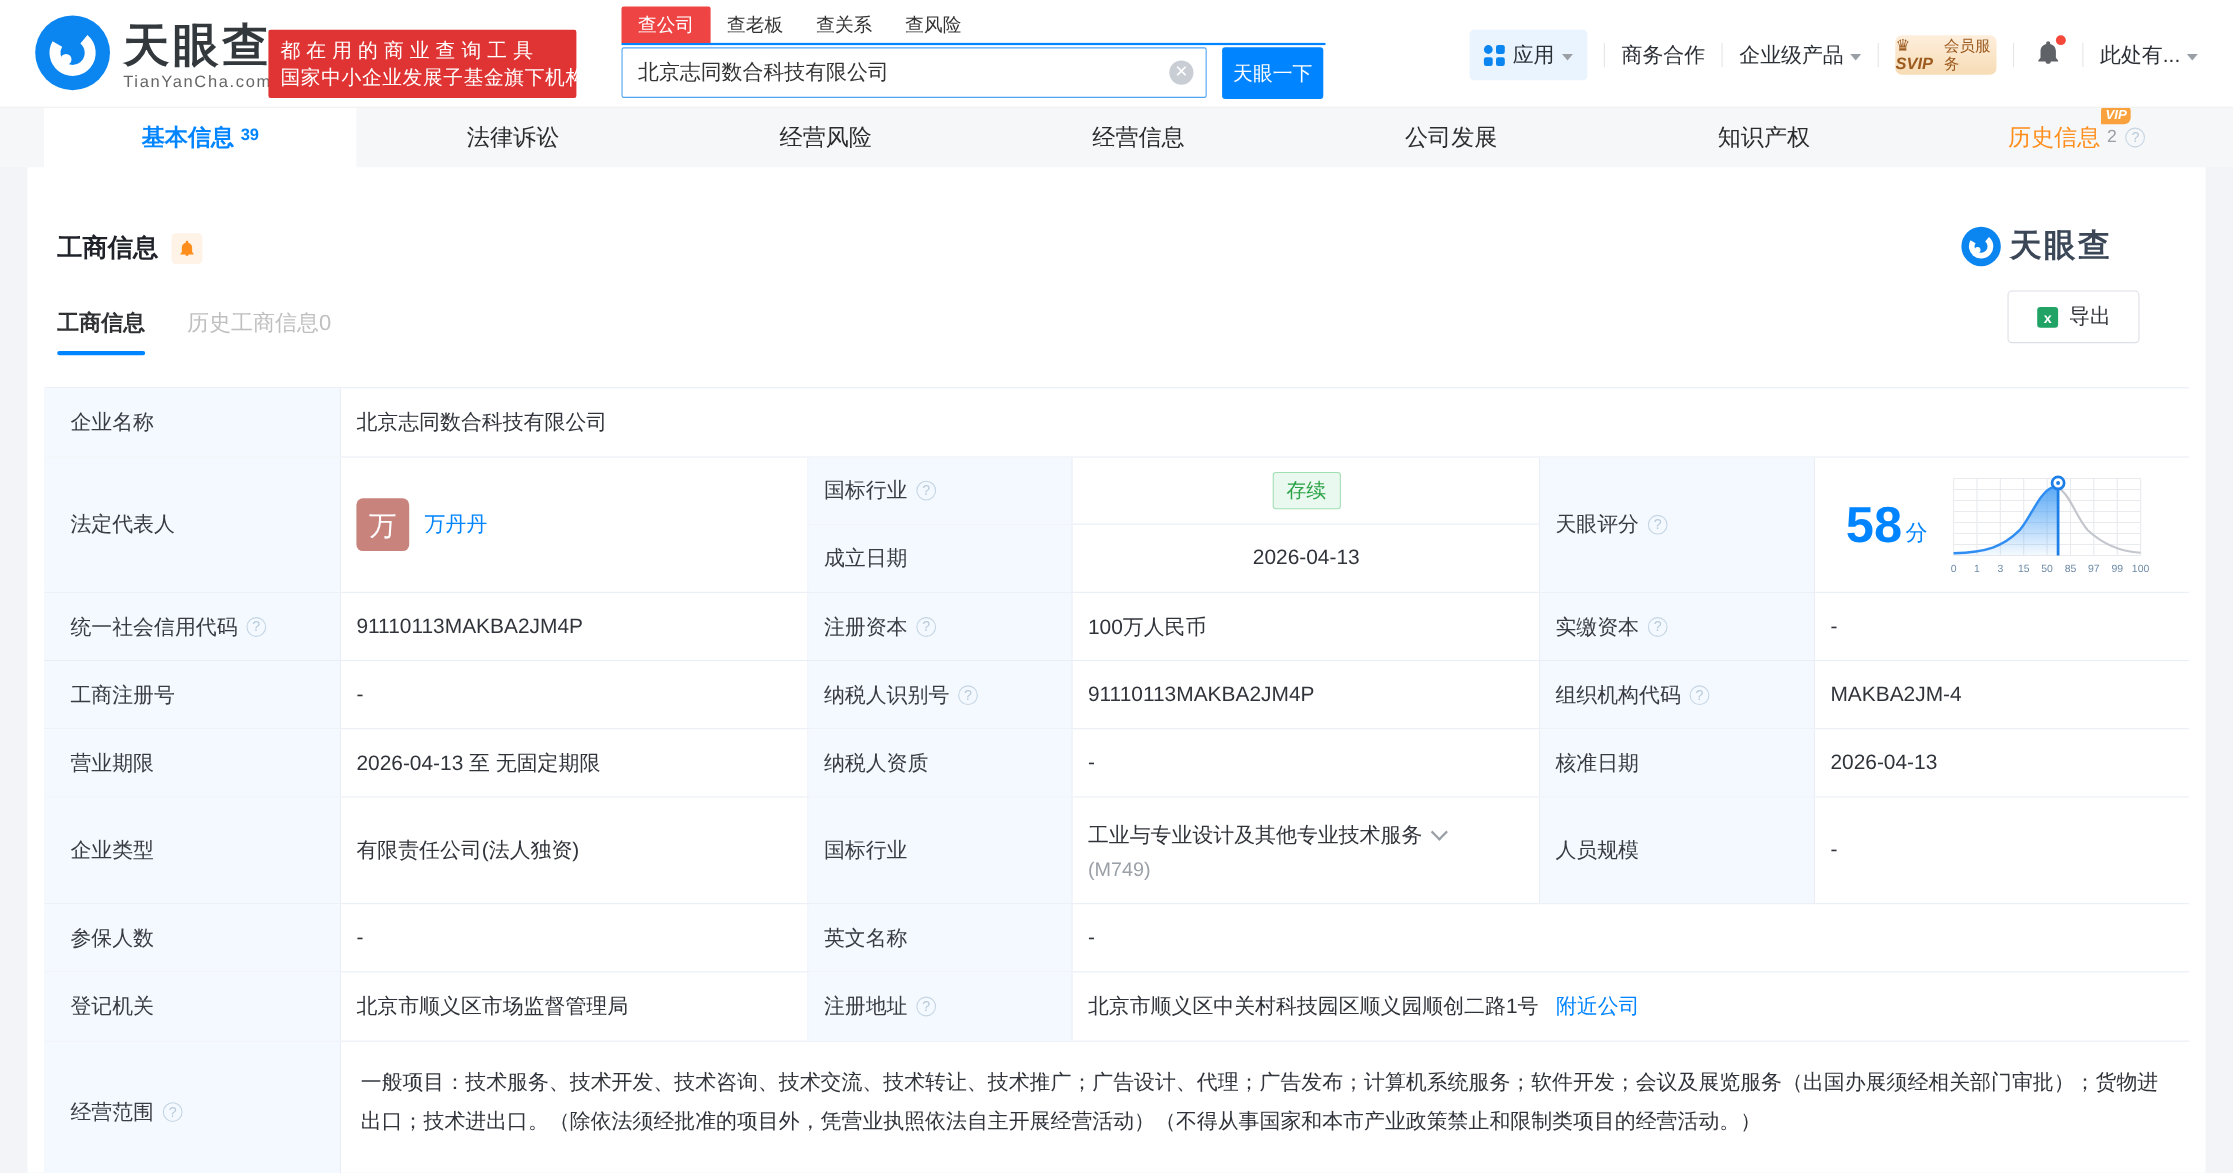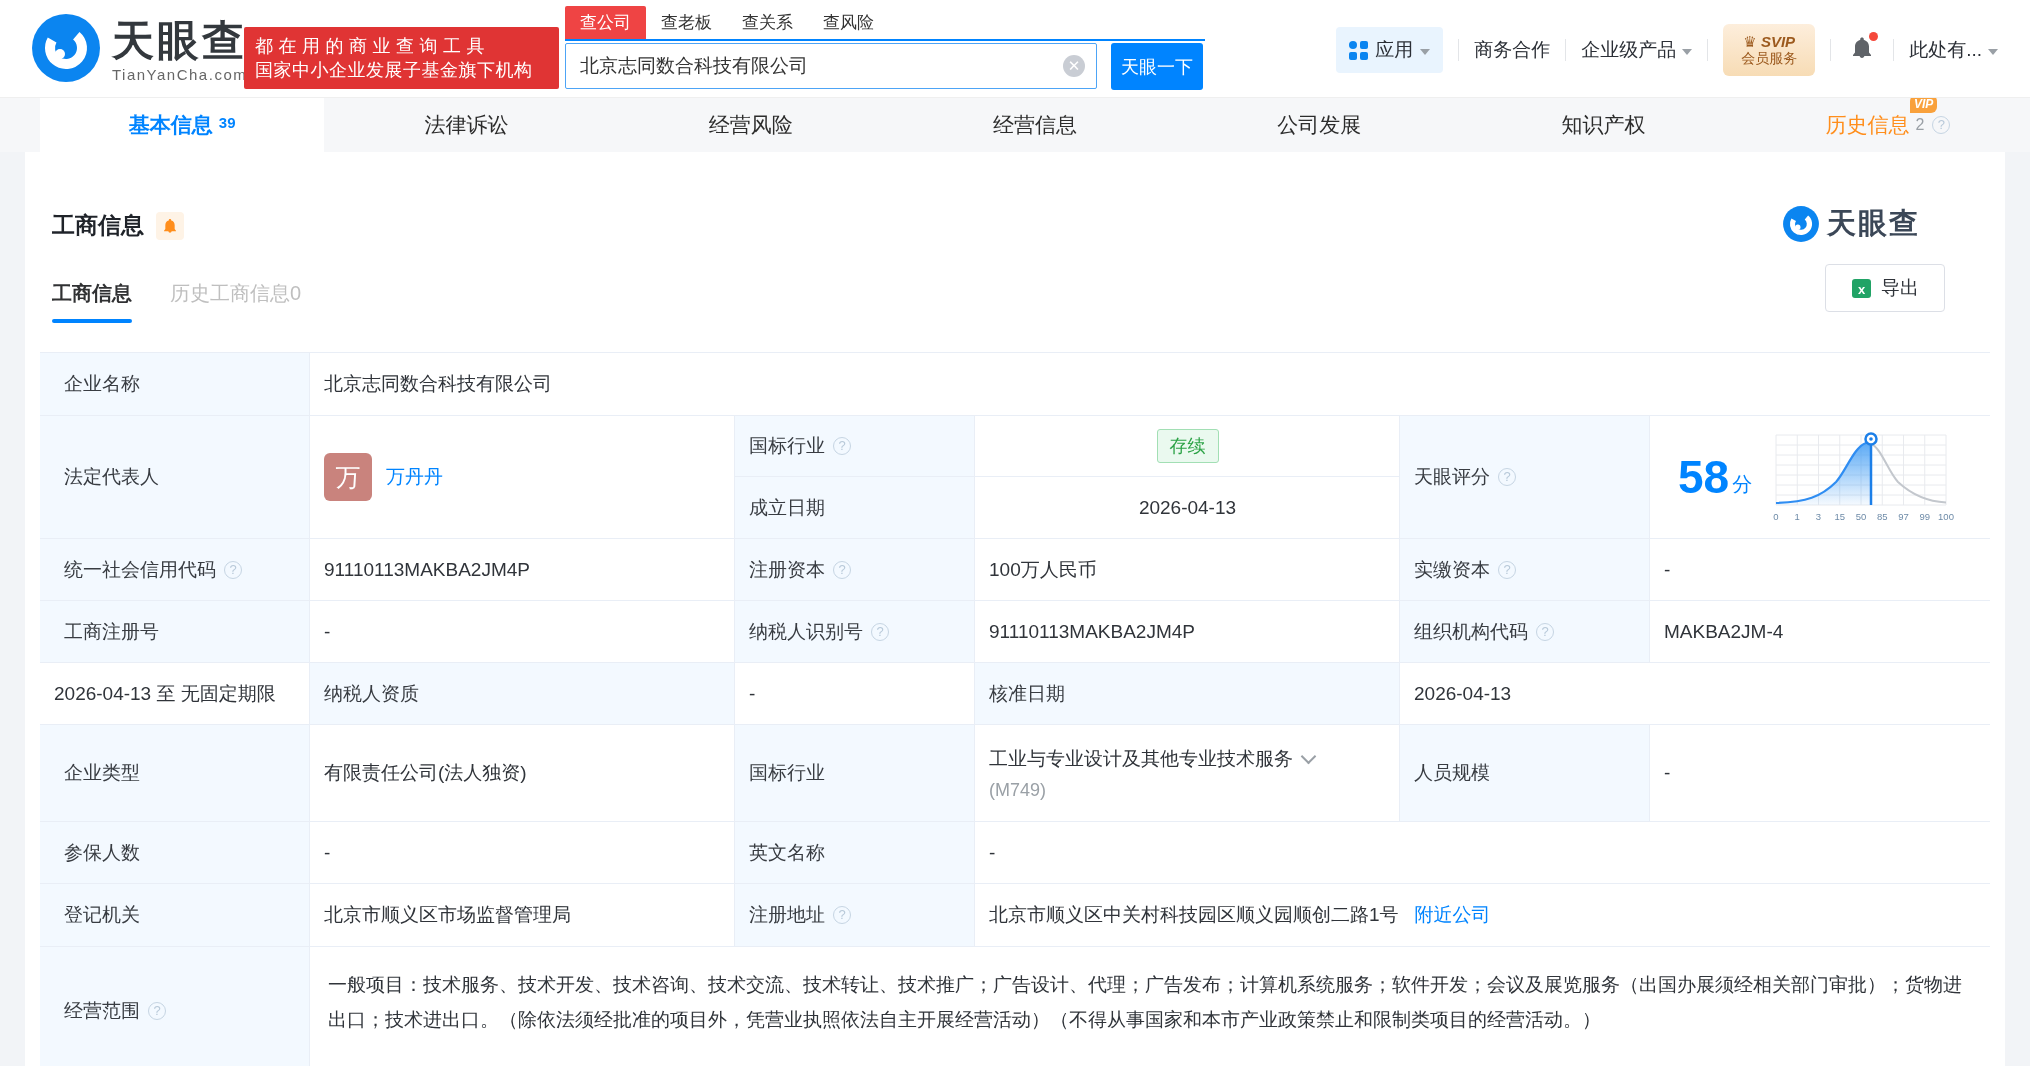--- a/index.html
+++ b/index.html
@@ -5,21 +5,21 @@
   * { margin:0; padding:0; box-sizing:border-box; }
   html,body { width:2030px; height:1066px; overflow:hidden; background:#F2F4F7;
     font-family:"Liberation Sans","DejaVu Sans",sans-serif; color:#30343A; }
 
   
   .header { position:absolute; left:0; top:0; width:2030px; height:98px; background:#fff; border-bottom:1px solid #EFEFEF; z-index:5; }
   .logo { position:absolute; left:30px; top:12px; display:flex; align-items:center; }
   .logo-text { margin-left:10px; }
   .logo-name { font-size:42px; font-weight:bold; color:#33383D; letter-spacing:3px; line-height:46px; }
   .logo-domain { font-size:15px; color:#666; letter-spacing:1.5px; margin-top:2px; }
-  .slogan { position:absolute; left:244px; top:27px; width:315px; height:62px; background:#E03434; color:#fff; border-radius:2px; padding:7px 11px; }
+  .slogan { position:absolute; left:244px; top:27px; width:280px; height:62px; background:#E03434; color:#fff; border-radius:2px; padding:7px 11px; }
   .slogan .l1 { font-size:18px; letter-spacing:5.5px; line-height:24px; white-space:nowrap; }
   .slogan .l2 { font-size:18px; letter-spacing:0.5px; line-height:24px; white-space:nowrap; }
 
   .search { position:absolute; left:565px; top:8px; width:640px; }
   .stabs { display:flex; align-items:flex-end; height:33px; border-bottom:2px solid #0084FF; }
   .stab { font-size:17px; color:#333; padding:5px 15px; cursor:pointer; }
   .stab.active { background:#ef4444; color:#fff; border-radius:2px 2px 0 0;margin-top:20px; }
   .srow { display:flex; margin-top:2px; }
   .sinput-wrap { position:relative; width:532px; }
   .sinput { width:532px; height:46px; border:1px solid #4DA4F6; border-radius:2px; font-size:19px; color:#333; padding:0 44px 0 14px; outline:none; font-family:inherit; }
@@ -28,21 +28,21 @@
 
   .hmenu { position:absolute; right:32px; top:24px; height:52px; display:flex; align-items:center; }
   .apps { display:flex; align-items:center; gap:7px; background:#E9F4FE; border-radius:4px; padding:10px 13px; cursor:pointer; }
   .apps-label { font-size:19px; color:#2b2f36; }
   .grid-ico { width:19px; height:19px; display:grid; grid-template-columns:8px 8px; grid-template-rows:8px 8px; gap:3px; }
   .grid-ico i { background:#0B85F0; border-radius:2px; }
   .grid-ico i:first-child { border-radius:50%; }
   .hdiv { width:1px; height:22px; background:#E3E5E8; margin:0 15px; }
   .hitem { font-size:19px; color:#2b2f36; cursor:pointer; display:flex; align-items:center; gap:6px; white-space:nowrap; }
   .caret { width:0; height:0; border-left:5px solid transparent; border-right:5px solid transparent; border-top:6px solid #9AA0A6; margin-top:3px; }
-  .svip { width:92px; height:52px; background:linear-gradient(180deg,#FDEEDC,#F7DCB5); border-radius:6px; display:flex; flex-direction:column; align-items:center; justify-content:center; cursor:pointer; }
+  .svip { width:92px; height:36px; background:linear-gradient(180deg,#FDEEDC,#F7DCB5); border-radius:6px; display:flex; flex-direction:row; align-items:center; justify-content:center; cursor:pointer; }
   .svip .t { font-size:15px; font-weight:bold; font-style:italic; color:#9C5A1E; line-height:17px; }
   .svip .b { font-size:14px; color:#9C5A1E; line-height:17px; }
   .bell-wrap { position:relative; cursor:pointer; margin:0 4px; }
   .bell-dot { position:absolute; top:-4px; right:-4px; width:9px; height:9px; background:#F5483B; border-radius:50%; }
 
   
   .navbar { position:absolute; left:0; top:98px; width:2030px; height:54px; background:#F6F7F9; display:flex; padding-left:40px; }
   .ntab { flex:1; display:flex; align-items:center; justify-content:center; font-size:21px; color:#2C2C2C; cursor:pointer; position:relative; }
   .ntab.active { background:#fff; color:#0084FF; font-weight:bold; }
   .ntab .cnt { font-size:15px; color:#0084FF; margin-left:6px; position:relative; top:-3px; font-weight:bold; }
@@ -346,20 +346,21 @@
       </div>
       <div class="c">91110113MAKBA2JM4P</div>
       <div class="c lab">
         <span>组织机构代码</span>
           <span class="q">?</span>
       </div>
       <div class="c">MAKBA2JM-4</div>
     </div>
 
     <div class="row rg">
+      <div class="c lab lab1">营业期限</div>
       <div class="c">2026-04-13 至 无固定期限</div>
       <div class="c lab">纳税人资质</div>
       <div class="c">-</div>
       <div class="c lab">核准日期</div>
       <div class="c">2026-04-13</div>
     </div>
 
     <div class="row rg r6">
       <div class="c lab lab1">企业类型</div>
       <div class="c">有限责任公司(法人独资)</div>

